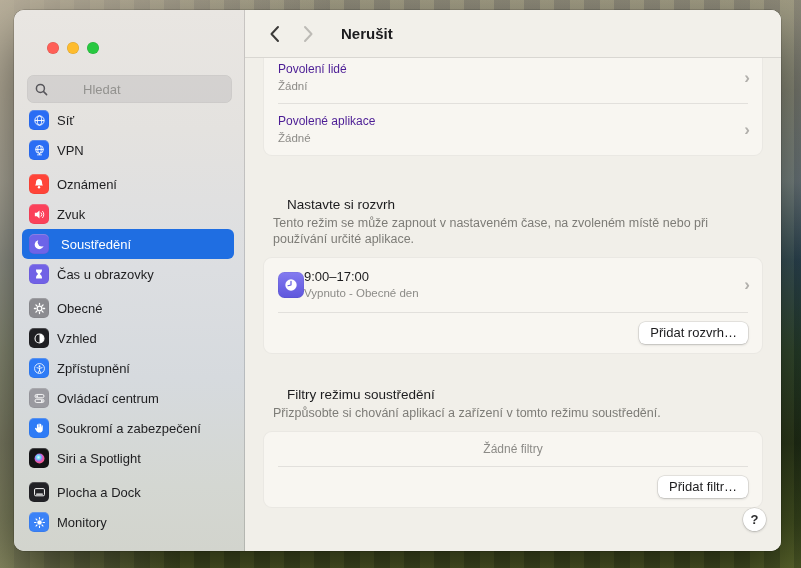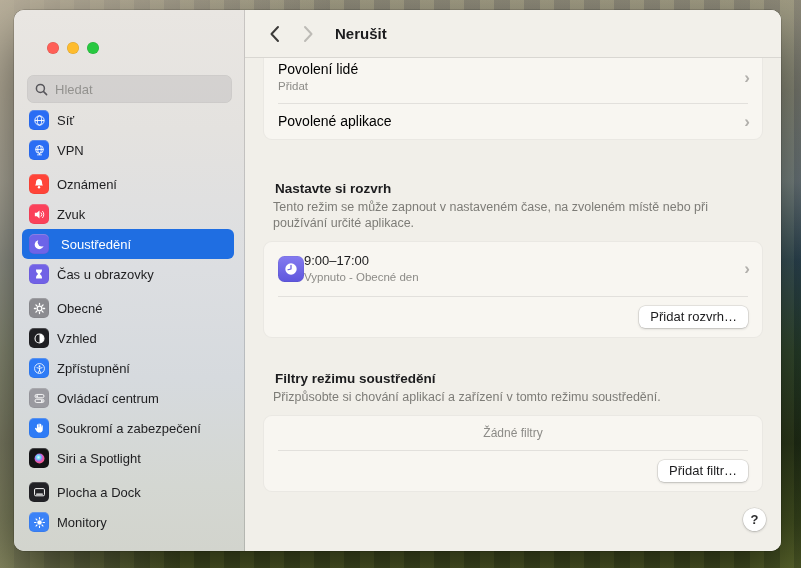--- a/index.html
+++ b/index.html
@@ -15,47 +15,47 @@
   
   .sidebar{position:relative;width:231px;flex:none;box-sizing:border-box;
     background:linear-gradient(180deg,#e9e6e2 0%,#e4e2df 22%,#dcdee1 48%,#d6dade 68%,#d4d7d2 88%,#d2d4cd 100%);
     border-right:1px solid rgba(0,0,0,.14);}
   .traffic{position:absolute;top:32px;left:33px;display:flex;gap:8px;}
   .tl{width:12px;height:12px;border-radius:50%;display:inline-block;box-shadow:inset 0 0 0 .5px rgba(0,0,0,.15);}
   .tl.red{background:#ff5f57}.tl.yel{background:#febc2e}.tl.grn{background:#28c840}
   .search{position:absolute;top:65px;left:13px;width:205px;height:28px;box-sizing:border-box;
     border-radius:7px;background:rgba(118,118,124,.16);box-shadow:inset 0 0 0 .5px rgba(0,0,0,.06);
     display:flex;align-items:center;padding:0 8px;gap:5px;}
-  .search input{flex:1;min-width:0;border:0;background:transparent;outline:0;font:13px "Liberation Sans",sans-serif;color:#2c2c2e;}
+  .search input{flex:1;min-width:0;border:0;background:transparent;outline:0;font:13px "Liberation Sans",sans-serif;color:#2c2c2e;margin-left:28px;}
   .search input::placeholder{color:#93928f;}
   .nav{position:absolute;top:95px;left:8px;right:10px;}
   .nav-group{margin-top:4px;}
   .nav-group:first-child{margin-top:0;}
   .nav-item{height:30px;display:flex;align-items:center;gap:8px;padding:0 7px;border-radius:6px;
     font-size:13px;color:#1e1e20;cursor:default;white-space:nowrap;overflow:hidden;}
   .nav-item.selected{color:#fff;gap:12px;}
   .app-ic{width:20px;height:20px;flex:none;border-radius:5px;display:flex;align-items:center;justify-content:center;
     box-shadow:inset 0 0 0 .5px rgba(0,0,0,.08), inset 0 1px 0 rgba(255,255,255,.22);}
   .app-ic svg{display:block;}
   
   .main{flex:1;display:flex;flex-direction:column;min-width:0;background:#f1efe9;}
   .titlebar{height:47px;flex:none;display:flex;align-items:center;padding-left:18px;
     background:#f2f0ea;border-bottom:1px solid rgba(0,0,0,.1);}
   .nav-btn{width:22px;height:26px;border:0;background:transparent;padding:0;display:flex;align-items:center;justify-content:center;}
   .nav-btn + .nav-btn{margin-left:12px;}
-  .page-title{font-size:15px;font-weight:700;color:#1c1c1e;margin:0 0 0 16px;}
+  .page-title{font-size:15px;font-weight:700;color:#1c1c1e;margin:0 0 0 22px;}
   .content{position:relative;flex:1;overflow:hidden;padding:0 18px;box-sizing:border-box;}
   .card{background:#f8f6f1;border:1px solid rgba(0,0,0,.055);border-radius:9px;overflow:hidden;}
   .card.clipped{margin-top:-6px;border-top-left-radius:0;border-top-right-radius:0;border-top:0;}
   .row{position:relative;padding:9px 30px 9px 14px;}
-  .row .t{font-size:14px;line-height:17px;color:#000000;}
+  .row .t{font-size:12px;line-height:17px;color:#4c1d95;}
   .row .s{font-size:11.5px;line-height:15px;color:#8c8b87;margin-top:1px;}
   .chev{position:absolute;right:12px;top:50%;transform:translateY(-54%);color:#b2b0ac;font-size:17px;font-weight:600;line-height:1;}
   .divider{height:1px;background:rgba(0,0,0,.085);margin:0 14px;}
-  .sec-h{margin:41px 12px 3px;font-size:13.5px;font-weight:700;color:#1c1c1e;}
+  .sec-h{margin:41px 24px 3px;font-size:13.5px;font-weight:400;color:#1c1c1e;}
   .sec-h.second{margin-top:33px;}
   .sec-p{margin:1px 10px 10px;font-size:12.5px;line-height:16px;color:#7d7c77;max-width:486px;}
   .sched-row{display:flex;align-items:center;padding:11px 30px 11px 14px;position:relative;}
   .clock-badge{width:26px;height:26px;flex:none;border-radius:6.5px;background:linear-gradient(180deg,#847bf0,#5e56dc);
     display:flex;align-items:center;justify-content:center;box-shadow:inset 0 0 0 .5px rgba(0,0,0,.08);}
   .sched-t{font-size:13px;line-height:16px;color:#1c1c1e;}
   .sched-s{font-size:11.5px;line-height:15px;color:#8c8b87;margin-top:1px;}
   .btn-row{display:flex;justify-content:flex-end;padding:9px 14px;}
   .mac-btn{background:#fff;border:0;border-radius:6px;padding:3px 11px 4px;font:13px "Liberation Sans",sans-serif;color:#1c1c1e;
     box-shadow:0 0 0 .5px rgba(0,0,0,.14),0 1px 2.5px rgba(0,0,0,.18);}
@@ -260,26 +260,27 @@
           </span>
         </button>
         <h1 class="page-title">Nerušit</h1>
       </header>
 
       <div class="content">
 
         <section class="card clipped">
           <div class="row">
             <div class="t">Povolení lidé</div>
-            <div class="s">Přidat</div>
+            <div class="s">Žádní</div>
             <span class="chev">›</span>
           </div>
           <div class="divider"></div>
           <div class="row">
             <div class="t">Povolené aplikace</div>
+            <div class="s">Žádné</div>
             <span class="chev">›</span>
           </div>
         </section>
 
         <h2 class="sec-h">Nastavte si rozvrh</h2>
         <p class="sec-p">Tento režim se může zapnout v nastaveném čase, na zvoleném místě nebo při používání určité aplikace.</p>
 
         <section class="card">
           <div class="sched-row">
             <span class="clock-badge">

